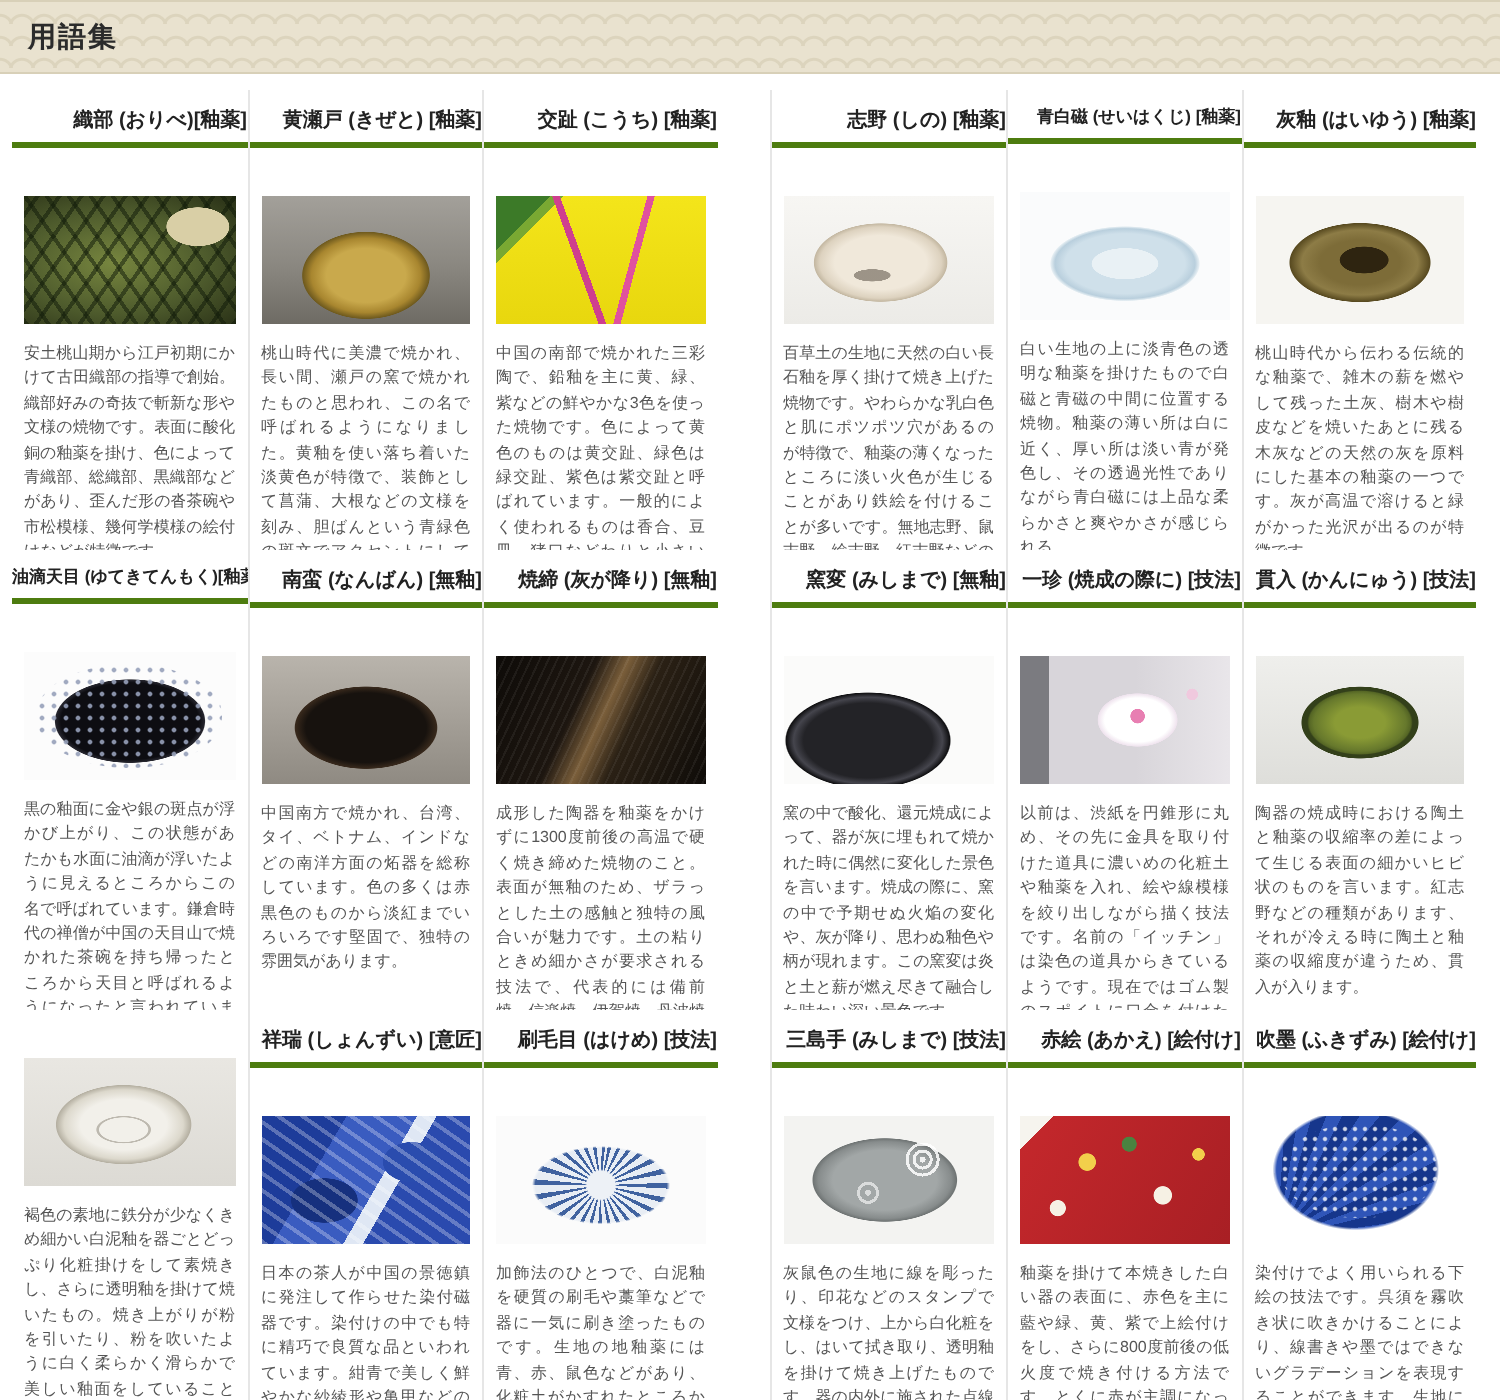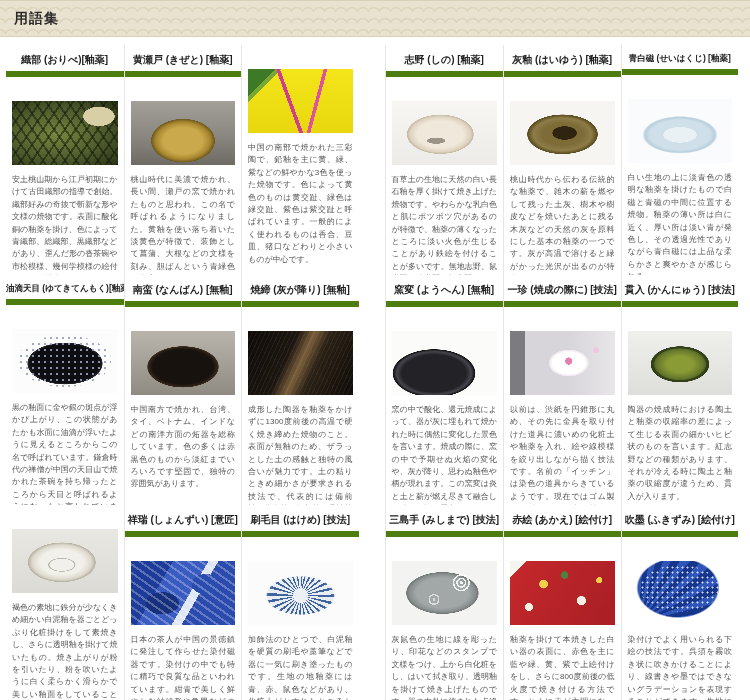--- a/index.html
+++ b/index.html
@@ -23,23 +23,23 @@
     font-size:14px;font-weight:bold;color:#2b2b2b;letter-spacing:1px;
   }
   
   .content{display:flex;padding:8px 12px 0 6px;}
   .group{flex:1;display:grid;grid-template-columns:1fr 1fr 1fr;grid-auto-rows:230px;}
   .group-right{margin-left:26px;border-left:1px solid #e6e6e6;}
   .group .cell:nth-child(3n+2),.group .cell:nth-child(3n+3){border-left:1px solid #e6e6e6;}
   .cell{padding:0 6px;overflow:hidden;box-sizing:border-box;}
   .etitle{
     margin:8px -6px 0;padding-bottom:4px;
-    border-bottom:6px solid #4d7c0f;
+    border-bottom:3px solid #4d7c0f;
     font-size:10px;font-weight:bold;color:#222222;
-    text-align:center;white-space:nowrap;overflow:hidden;
+    text-align:right;white-space:nowrap;overflow:hidden;
   }
   .t-long{font-size:8.5px;}
   .photo{height:64px;margin:24px 0 9px;position:relative;}
   .desc{margin:0;font-size:8px;line-height:12.4px;color:#555555;text-align:justify;}
   
   .ph-oribe{background:
     radial-gradient(26px 16px at 82% 24%, #d9cfa6 0 60%, rgba(217,207,166,0) 61%),
     repeating-linear-gradient(55deg, rgba(15,25,8,.5) 0 2px, rgba(0,0,0,0) 2px 9px),
     repeating-linear-gradient(-55deg, rgba(15,25,8,.5) 0 2px, rgba(0,0,0,0) 2px 9px),
     radial-gradient(ellipse at 42% 52%, #77863f 0%, #4d5a2c 55%, #272e15 100%);}
@@ -132,20 +132,21 @@
       <h3 class="etitle">織部 (おりべ)[釉薬]</h3>
       <div class="photo ph-oribe"></div>
       <p class="desc">安土桃山期から江戸初期にかけて古田織部の指導で創始。織部好みの奇抜で斬新な形や文様の焼物です。表面に酸化銅の釉薬を掛け、色によって青織部、総織部、黒織部などがあり、歪んだ形の沓茶碗や市松模様、幾何学模様の絵付けなどが特徴です。</p>
     </div>
     <div class="cell">
       <h3 class="etitle">黄瀬戸 (きぜと) [釉薬]</h3>
       <div class="photo ph-kiseto"></div>
       <p class="desc">桃山時代に美濃で焼かれ、長い間、瀬戸の窯で焼かれたものと思われ、この名で呼ばれるようになりました。黄釉を使い落ち着いた淡黄色が特徴で、装飾として菖蒲、大根などの文様を刻み、胆ばんという青緑色の斑文でアクセントにしています。</p>
     </div>
     <div class="cell">
+      <h3 class="etitle">交趾 (こうち) [釉薬]</h3>
       <div class="photo ph-kochi"></div>
       <p class="desc">中国の南部で焼かれた三彩陶で、鉛釉を主に黄、緑、紫などの鮮やかな3色を使った焼物です。色によって黄色のものは黄交趾、緑色は緑交趾、紫色は紫交趾と呼ばれています。一般的によく使われるものは香合、豆皿、猪口などわりと小さいものが中心です。</p>
     </div>
     <div class="cell">
       <h3 class="etitle t-long">油滴天目 (ゆてきてんもく)[釉薬]</h3>
       <div class="photo ph-tenmoku"></div>
       <p class="desc">黒の釉面に金や銀の斑点が浮かび上がり、この状態があたかも水面に油滴が浮いたように見えるところからこの名で呼ばれています。鎌倉時代の禅僧が中国の天目山で焼かれた茶碗を持ち帰ったところから天目と呼ばれるようになったと言われています。</p>
     </div>
     <div class="cell">
       <h3 class="etitle">南蛮 (なんばん) [無釉]</h3>
@@ -173,31 +174,31 @@
     </div>
   </div>
 
   <div class="group group-right">
     <div class="cell">
       <h3 class="etitle">志野 (しの) [釉薬]</h3>
       <div class="photo ph-shino"></div>
       <p class="desc">百草土の生地に天然の白い長石釉を厚く掛けて焼き上げた焼物です。やわらかな乳白色と肌にポツポツ穴があるのが特徴で、釉薬の薄くなったところに淡い火色が生じることがあり鉄絵を付けることが多いです。無地志野、鼠志野、絵志野、紅志野などの種類があります。</p>
     </div>
     <div class="cell">
+      <h3 class="etitle t-long">青白磁 (せいはくじ) [釉薬]</h3>
+      <div class="photo ph-seihakuji"></div>
+      <p class="desc">白い生地の上に淡青色の透明な釉薬を掛けたもので白磁と青磁の中間に位置する焼物。釉薬の薄い所は白に近く、厚い所は淡い青が発色し、その透過光性でありながら青白磁には上品な柔らかさと爽やかさが感じられる。</p>
+    </div>
+    <div class="cell">
       <h3 class="etitle">灰釉 (はいゆう) [釉薬]</h3>
       <div class="photo ph-haiyu"></div>
       <p class="desc">桃山時代から伝わる伝統的な釉薬で、雑木の薪を燃やして残った土灰、樹木や樹皮などを焼いたあとに残る木灰などの天然の灰を原料にした基本の釉薬の一つです。灰が高温で溶けると緑がかった光沢が出るのが特徴です。</p>
     </div>
     <div class="cell">
-      <h3 class="etitle t-long">青白磁 (せいはくじ) [釉薬]</h3>
-      <div class="photo ph-seihakuji"></div>
-      <p class="desc">白い生地の上に淡青色の透明な釉薬を掛けたもので白磁と青磁の中間に位置する焼物。釉薬の薄い所は白に近く、厚い所は淡い青が発色し、その透過光性でありながら青白磁には上品な柔らかさと爽やかさが感じられる。</p>
-    </div>
-    <div class="cell">
-      <h3 class="etitle">窯変 (ようへん) [無釉]</h3>
+      <h3 class="etitle">窯変 (みしまで) [無釉]</h3>
       <div class="photo ph-yohen"></div>
       <p class="desc">窯の中で酸化、還元焼成によって、器が灰に埋もれて焼かれた時に偶然に変化した景色を言います。焼成の際に、窯の中で予期せぬ火焔の変化や、灰が降り、思わぬ釉色や柄が現れます。この窯変は炎と土と薪が燃え尽きて融合した味わい深い景色です。</p>
     </div>
     <div class="cell">
       <h3 class="etitle">一珍 (焼成の際に) [技法]</h3>
       <div class="photo ph-itchin"></div>
       <p class="desc">以前は、渋紙を円錐形に丸め、その先に金具を取り付けた道具に濃いめの化粧土や釉薬を入れ、絵や線模様を絞り出しながら描く技法です。名前の「イッチン」は染色の道具からきているようです。現在ではゴム製のスポイトに口金を付けたものが用いられています。</p>
     </div>
     <div class="cell">
       <h3 class="etitle">貫入 (かんにゅう) [技法]</h3>

